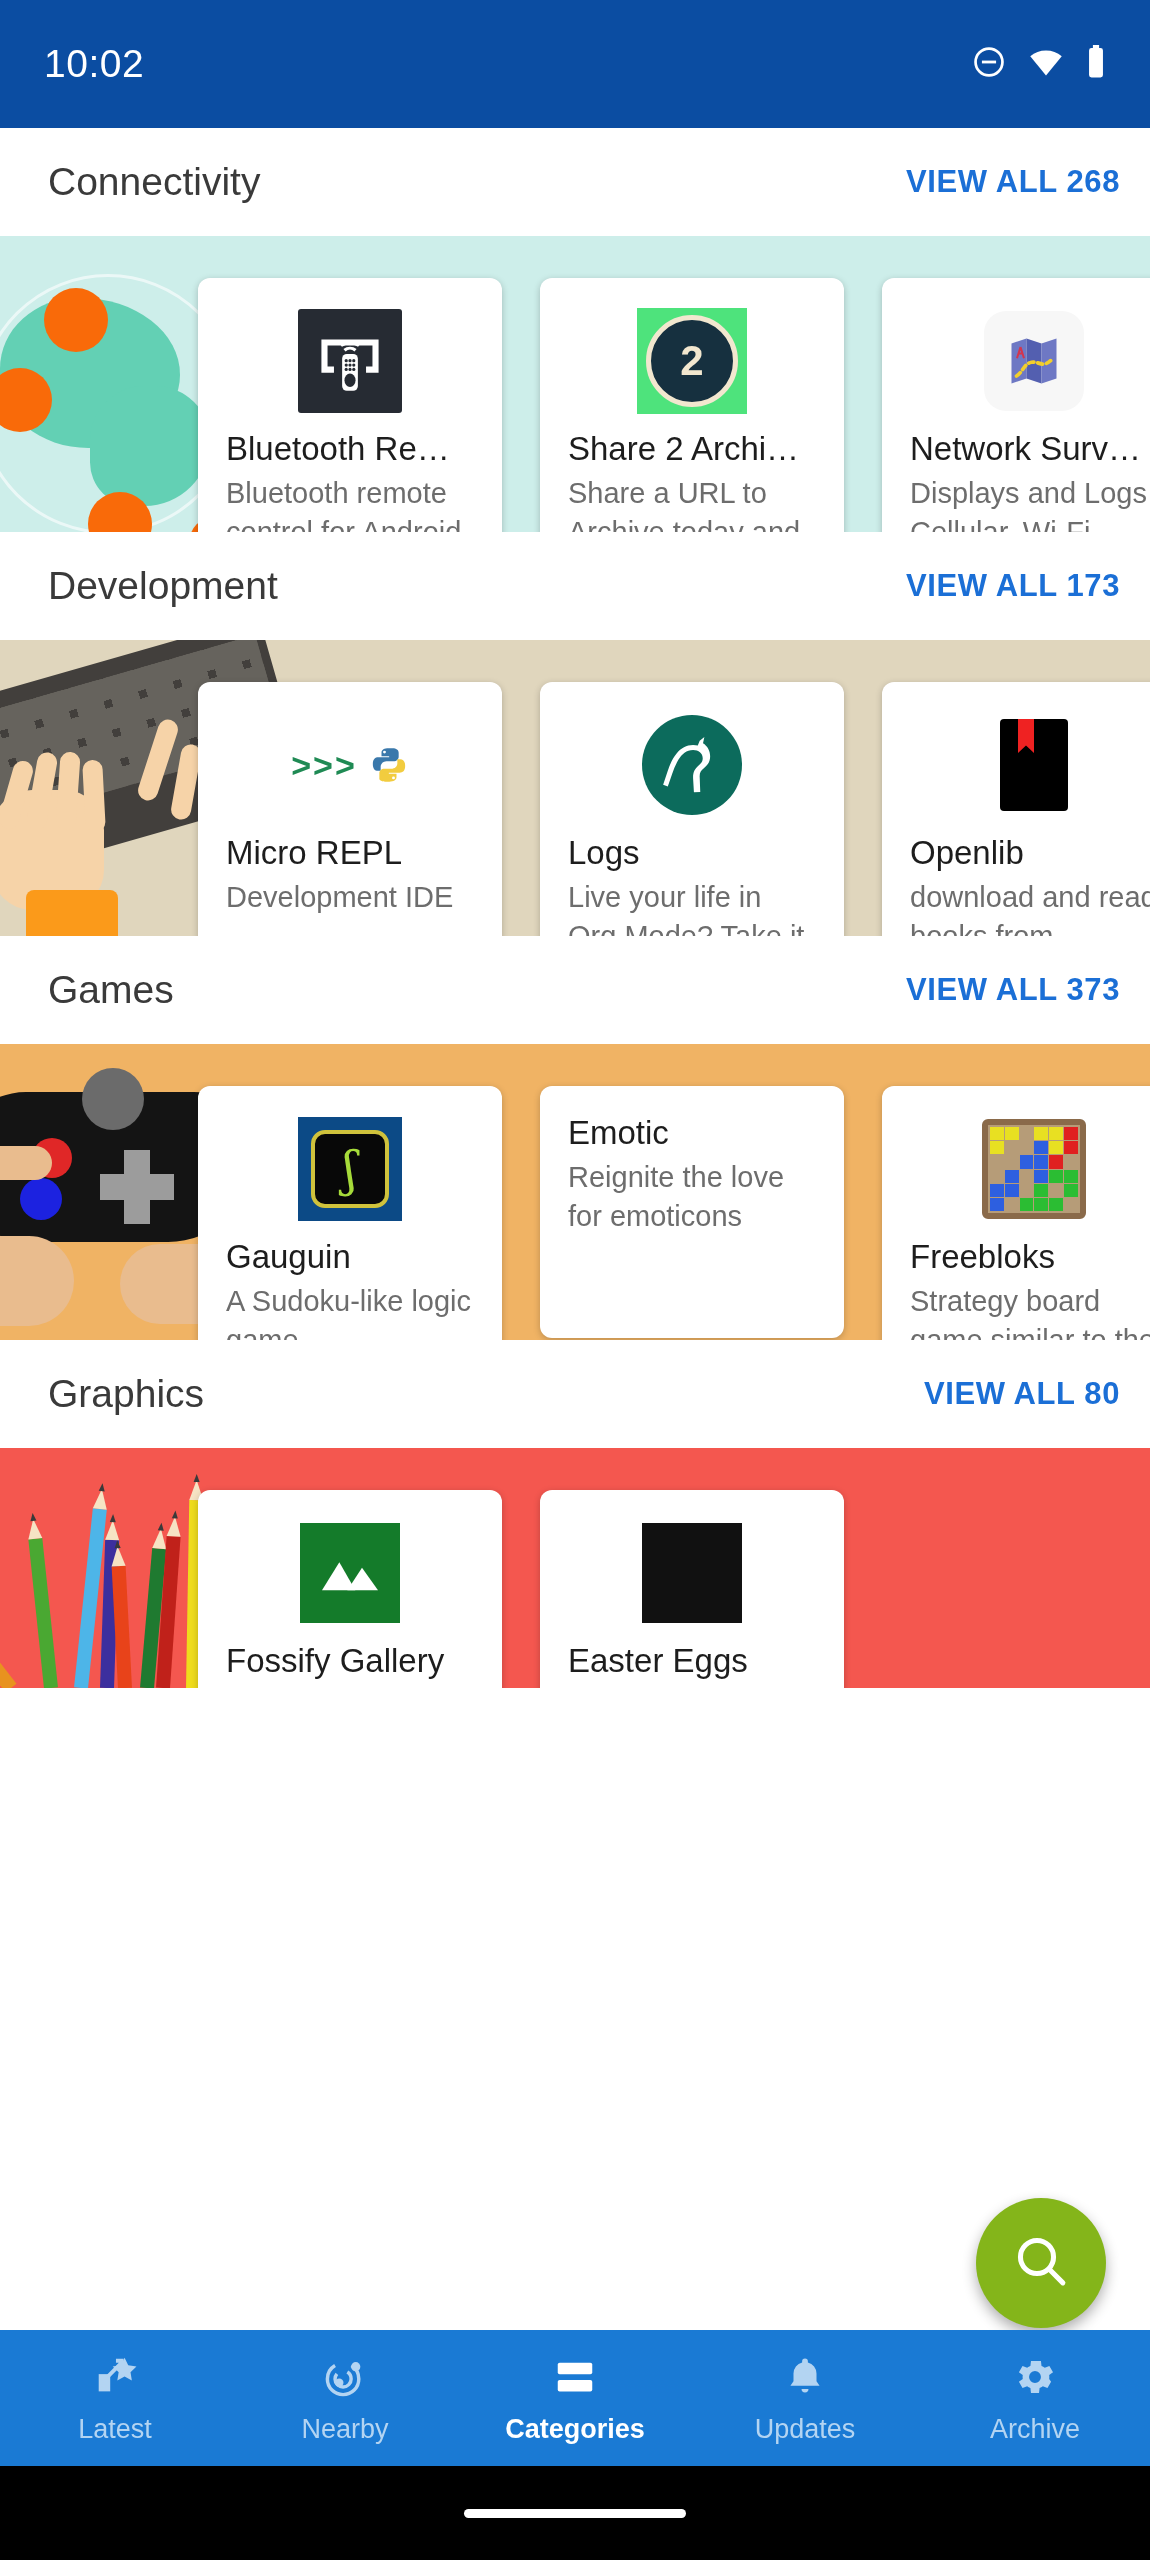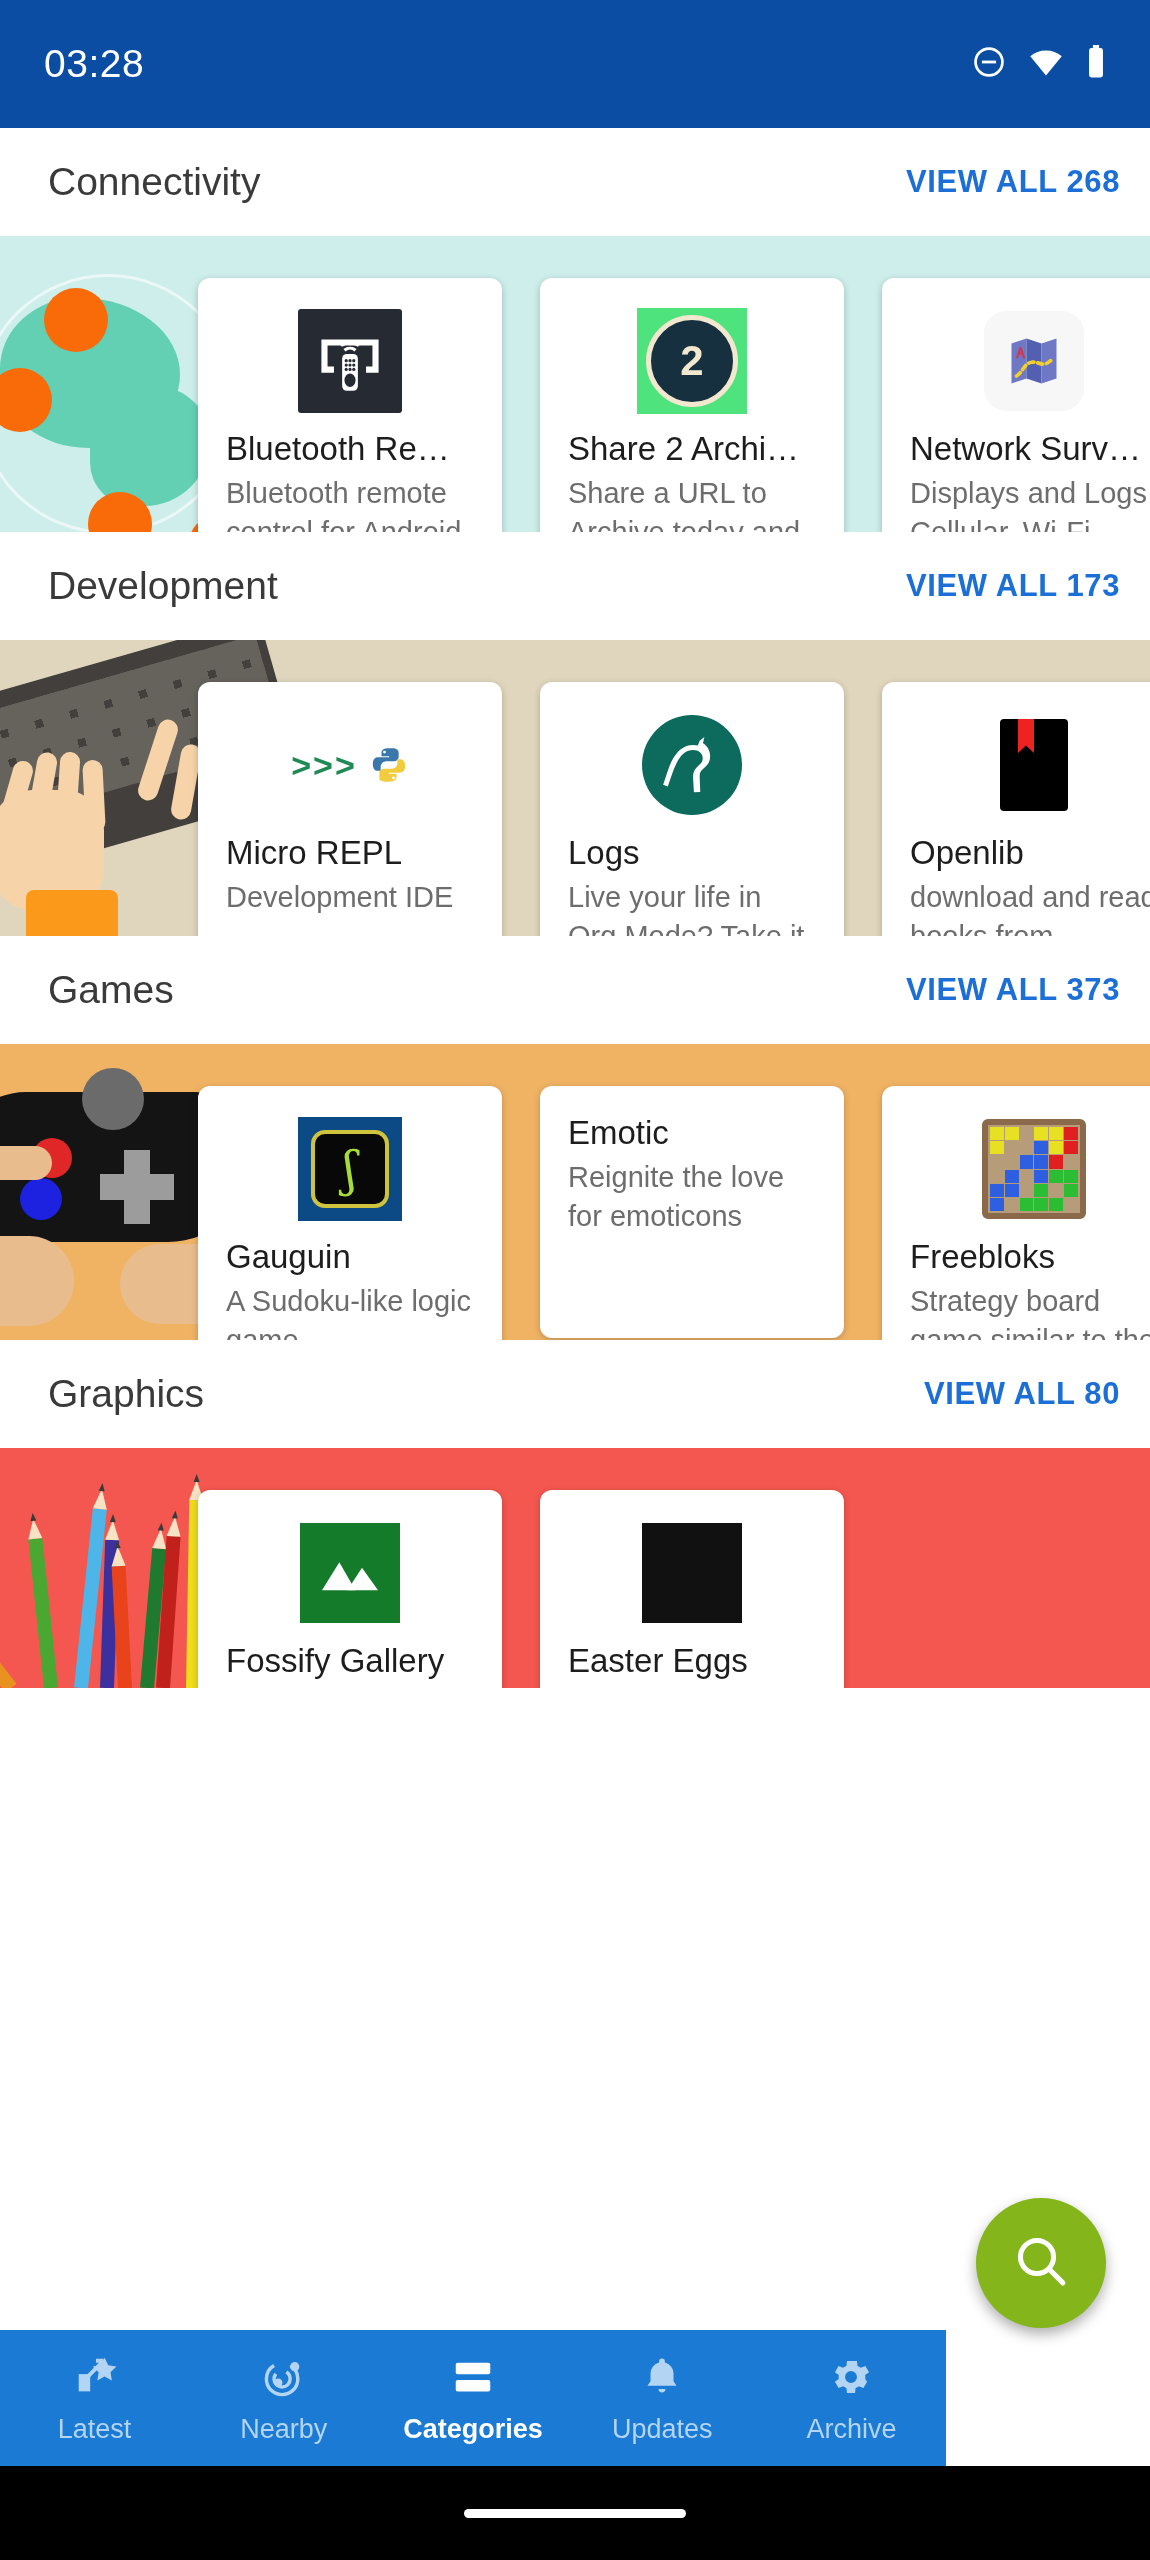--- a/index.html
+++ b/index.html
@@ -151,42 +151,42 @@
   .fab{
     position:absolute; right:44px; bottom:232px;
     width:130px; height:130px; border-radius:50%;
     background:#84b51a; box-shadow:0 6px 14px rgba(0,0,0,.32);
     display:flex; align-items:center; justify-content:center;
     z-index:40;
   }
 
   
   .bottomnav{
-    position:absolute; left:0; bottom:94px; width:946px; height:136px;
+    position:absolute; left:0; bottom:94px; width:1150px; height:136px;
     background:#1a7ad4; display:flex; z-index:50;
   }
   .navitem{
     flex:1; display:flex; flex-direction:column;
     align-items:center; justify-content:center; gap:9px;
     color:#b3d4f2; font-size:27px;
   }
   .navitem.active{ color:#ffffff; font-weight:bold; }
   .navitem .navlabel{ line-height:1; }
 
   .gesturebar{
     position:absolute; left:0; bottom:0; width:1150px; height:94px;
     background:#000; display:flex; align-items:center; justify-content:center;
   }
   .gesturebar .pill{ width:222px; height:9px; border-radius:5px; background:#fff; }
 </style>
 </head>
 <body>
 
 <div class="statusbar">
-  <div class="clock">03:28</div>
+  <div class="clock">10:02</div>
   <div class="sysicons">
     <span>
       <svg width="34" height="34" viewBox="0 0 24 24">
           <circle cx="12" cy="12" r="9.5" fill="none" stroke="#fff" stroke-width="1.9"></circle>
           <rect x="7" y="11" width="10" height="2" fill="#fff"></rect>
         </svg>
     </span>
     <span>
       <svg width="36" height="30" viewBox="0 0 24 20">
           <path d="M12 19 L1.5 6.2 A16 16 0 0 1 22.5 6.2 Z" fill="#fff"></path>

